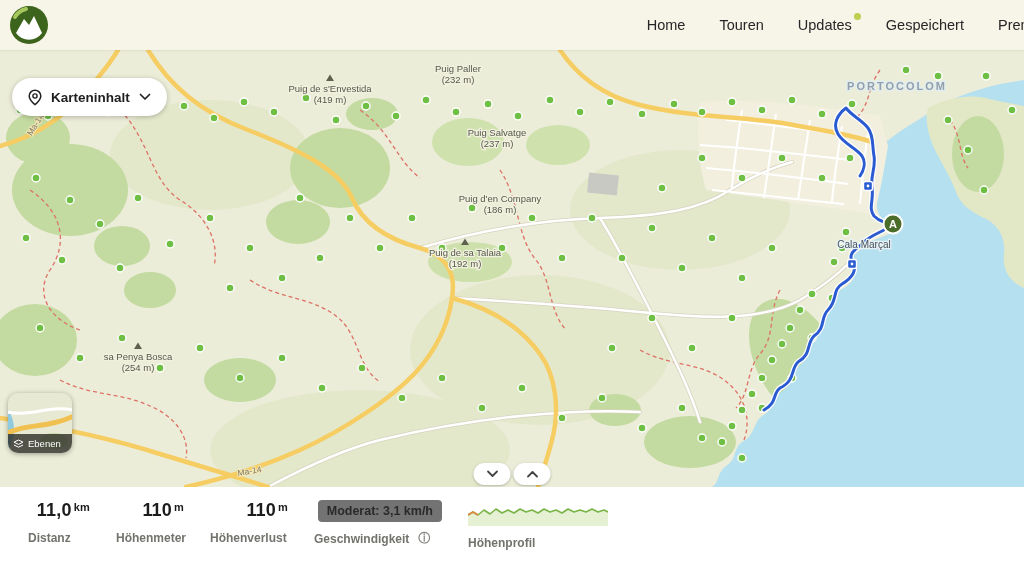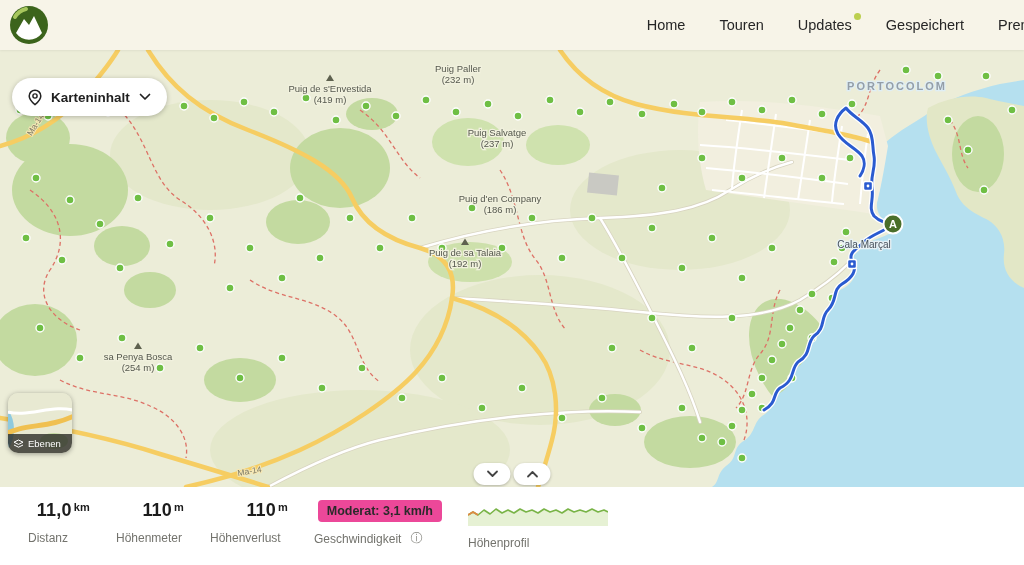--- a/index.html
+++ b/index.html
@@ -47,25 +47,25 @@
     box-shadow:0 1px 3px rgba(0,0,0,.25); display:flex; align-items:center;
     justify-content:center; cursor:pointer; }
 
   
   footer { flex:0 0 78px; height:78px; background:#fff; display:flex;
     align-items:flex-start; padding:13px 0 0 28px; gap:26px; position:relative; z-index:5; }
   .stat { white-space:nowrap;text-align:right; }
   .stat .val { font-size:18px; font-weight:bold; color:#1c1c1c; letter-spacing:.2px; }
   .stat .unit { font-size:11px; font-weight:bold; position:relative; top:-5px; margin-left:2px; }
   .stat .sep { margin-left:5px; }
-  .stat .lbl { margin-top:10px; font-size:12px; color:#73736d; display:flex; align-items:center; gap:4px; }
+  .stat .lbl { margin-top:10px; font-size:12px; color:#73736d; display:flex; align-items:center; gap:4px;font-weight:bold; }
   .stat-distanz { width:62px; } .stat-bewegung { width:100px; }
   .stat-hm { width:68px; } .stat-hv { width:78px; }
   .stat-speed { width:128px; }
-  .badge { background:#ec4899; border-radius:4px; padding:4px 9px; font-size:12.5px;
+  .badge { background:#737373; border-radius:4px; padding:4px 9px; font-size:12.5px;
     font-weight:bold; color:#2a2a2a; display:inline-block; }
   .stat-speed .lbl { margin-top:8px;gap:9px; }
   .info-i { color:#8a8a84; font-size:12px; cursor:pointer; }
   .stat-profile .lbl { margin-top:6px; }
 </style>
 </head>
 <body>
 
 <div class="app">
 

